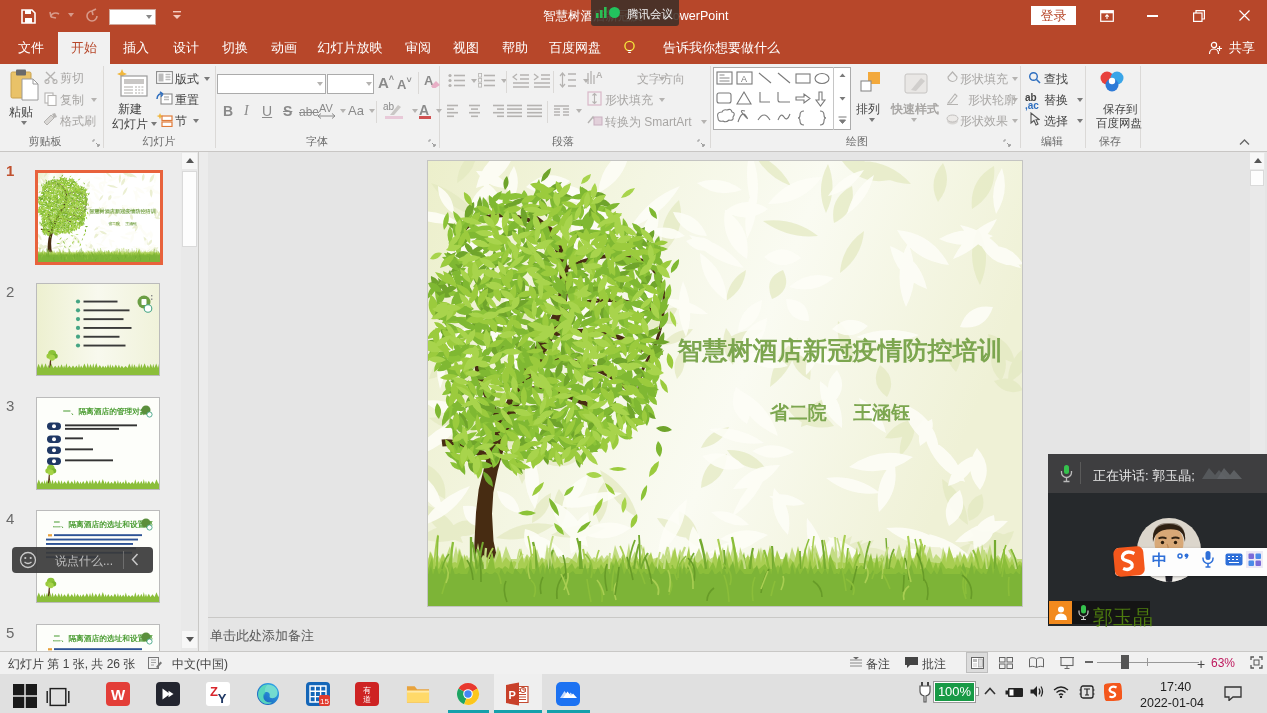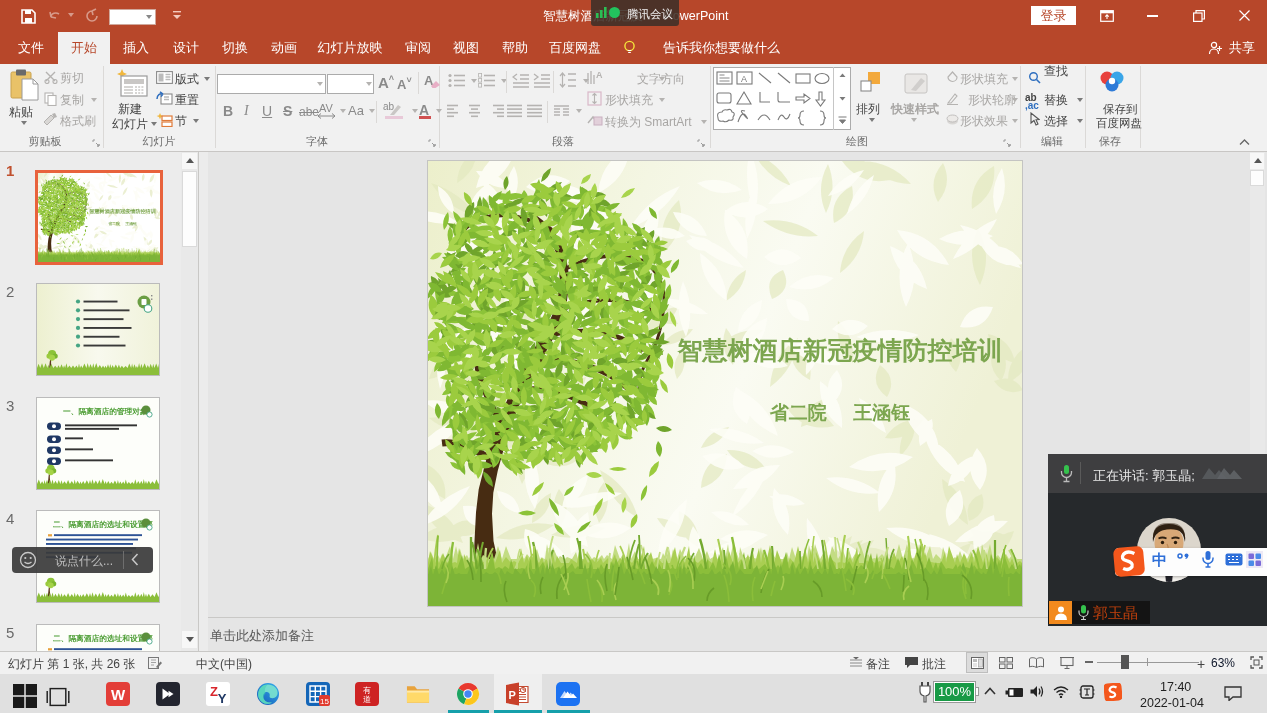--- a/index.html
+++ b/index.html
@@ -339,21 +339,21 @@
 <svg class="abs" style="left:946px;top:113px" width="13" height="13" viewBox="0 0 13 13">
 <ellipse cx="6.5" cy="8" rx="5.5" ry="3.5" fill="#d9d7d5"></ellipse>
     <ellipse cx="6.5" cy="5.5" rx="5.5" ry="3.5" fill="#eceae8" stroke="#b5b3b1" stroke-width="0.8"></ellipse>
   </svg>
 <div class="rbgray" style="left:960px;top:113px;">形状效果</div>
 <div class="abs dd ddg" style="left:1009px;top:119px;"></div>
 <svg class="abs" style="left:1028px;top:71px" width="13" height="13" viewBox="0 0 13 13">
 <circle cx="5.5" cy="5.5" r="3.8" fill="none" stroke="#2F6FBF" stroke-width="1.4"></circle>
     <path d="M8.5 8.5 L12 12" stroke="#2F6FBF" stroke-width="1.6"></path>
   </svg>
-<div class="rbtxt" style="left:1044px;top:63px;">查找</div>
+<div class="rbtxt" style="left:1044px;top:71px;">查找</div>
 <div class="abs" style="left:1025px;top:92px;font-size:10px;color:#444;font-weight:bold;">ab</div>
 <div class="abs" style="left:1025px;top:100px;font-size:10px;color:#2F6FBF;font-weight:bold;">,ac</div>
 <div class="rbtxt" style="left:1044px;top:92px;">替换</div>
 <div class="abs dd" style="left:1074px;top:98px;"></div>
 <svg class="abs" style="left:1028px;top:112px" width="12" height="14" viewBox="0 0 12 14">
 <path d="M3 1 L3 11 L6 8.5 L8 13 L10 12 L8 7.8 L11 7.5 Z" fill="none" stroke="#555" stroke-width="1.1"></path>
   </svg>
 <div class="rbtxt" style="left:1044px;top:113px;">选择</div>
 <div class="abs dd" style="left:1074px;top:119px;"></div>
 <svg class="abs" style="left:1098px;top:70px" width="28" height="26" viewBox="0 0 28 26">
@@ -865,21 +865,21 @@
   </svg>
 <div class="abs notes"></div>
 <div class="abs" style="left:210px;top:627px;font-size:13px;color:#595959;">单击此处添加备注</div>
 <div class="abs statusbar"></div>
 <div class="abs" style="left:8px;top:656px;font-size:12px;color:#444;">幻灯片 第 1 张, 共 26 张</div>
 <svg class="abs" style="left:148px;top:657px" width="14" height="12" viewBox="0 0 14 12">
 <rect x="0.5" y="0.5" width="10" height="11" fill="none" stroke="#777" stroke-width="1"></rect>
 <path d="M3 3 h5 M3 5.5 h5 M3 8 h3" stroke="#999" stroke-width="0.9"></path>
 <path d="M8 10 L12.5 4.5 L14 6 L9.5 11 Z" fill="#777"></path>
   </svg>
-<div class="abs" style="left:172px;top:656px;font-size:12px;color:#444;margin-left:24px;">中文(中国)</div>
+<div class="abs" style="left:172px;top:656px;font-size:12px;color:#444;">中文(中国)</div>
 <svg class="abs" style="left:849px;top:657px" width="14" height="12" viewBox="0 0 14 12">
 <path d="M1 3 h12 M1 6 h12 M1 9 h12" stroke="#888" stroke-width="1"></path>
     <path d="M4 0 L7 2.5 L10 0" fill="#666"></path>
   </svg>
 <div class="abs" style="left:866px;top:656px;font-size:12px;color:#444;">备注</div>
 <svg class="abs" style="left:904px;top:656px" width="15" height="13" viewBox="0 0 15 13">
 <path d="M1 1 h13 v8 h-8 l-3 3 v-3 h-2 Z" fill="#444"></path>
   </svg>
 <div class="abs" style="left:922px;top:656px;font-size:12px;color:#444;">批注</div>
 <div class="abs" style="left:966px;top:652px;width:22px;height:21px;background:#DCDCDC;border:1px solid #BEBEBE;"></div>
@@ -901,21 +901,21 @@
   </svg>
 <svg class="abs" style="left:1060px;top:657px" width="14" height="12" viewBox="0 0 14 12">
 <rect x="1" y="0.5" width="12" height="8" fill="none" stroke="#666" stroke-width="1.1"></rect>
 <path d="M0 0.5 h14 M7 8.5 V11 M4.5 11.5 h5" stroke="#666" stroke-width="1"></path>
   </svg>
 <div class="abs" style="left:1085px;top:661px;width:8px;height:2px;background:#666;"></div>
 <div class="abs" style="left:1097px;top:661.5px;width:102px;height:1px;background:#999;"></div>
 <div class="abs" style="left:1147px;top:658px;width:1px;height:8px;background:#999;"></div>
 <div class="abs" style="left:1121px;top:655px;width:8px;height:14px;background:#555;"></div>
 <div class="abs" style="left:1197px;top:656px;font-size:14px;color:#444;">+</div>
-<div class="abs" style="left:1211px;top:656px;font-size:12px;color:#0f172a;">63%</div>
+<div class="abs" style="left:1211px;top:656px;font-size:12px;color:#be185d;">63%</div>
 <svg class="abs" style="left:1250px;top:656px" width="13" height="13" viewBox="0 0 13 13">
 <path d="M1 4 V1 H4 M9 1 h3 v3 M12 9 v3 H9 M4 12 H1 V9" stroke="#555" stroke-width="1.3" fill="none"></path>
 <rect x="4" y="4" width="5" height="5" fill="none" stroke="#555" stroke-width="1"></rect>
   </svg>
 <div class="abs taskbar"></div>
 <div class="abs" style="left:494px;top:674px;width:48px;height:39px;background:#EFEFEF;"></div>
 <div class="abs" style="left:448px;top:710px;width:41px;height:3px;background:#16A0AB;"></div>
 <div class="abs" style="left:494px;top:710px;width:48px;height:3px;background:#16A0AB;"></div>
 <div class="abs" style="left:547px;top:710px;width:43px;height:3px;background:#16A0AB;"></div>
 <svg class="ticon" style="left:13px;top:684px" width="19" height="19" viewBox="0 0 19 19">
@@ -1113,12 +1113,12 @@
 <div class="abs" style="left:1049px;top:601px;width:23px;height:23px;background:#F28A1E;"></div>
 <svg class="abs" style="left:1054px;top:605px" width="14" height="15" viewBox="0 0 14 15">
 <circle cx="7" cy="4.5" r="3" fill="#fff"></circle>
     <path d="M1 15 Q1 8.5 7 8.5 Q13 8.5 13 15 Z" fill="#fff"></path>
   </svg>
 <svg class="abs" style="left:1078px;top:604px" width="11" height="17" viewBox="0 0 11 17">
 <rect x="3" y="1" width="5" height="8.5" rx="2.5" fill="#35C24D"></rect>
 <path d="M1 6.5 v1.5 a4.5 4.5 0 0 0 9 0 V6.5" stroke="#ccc" stroke-width="1.2" fill="none"></path>
 <path d="M5.5 12.5 V15 M3 15.5 h5" stroke="#ccc" stroke-width="1.2"></path>
   </svg>
-<div class="abs" style="left:1093px;top:604px;font-size:15px;color:#c2410c;">郭玉晶</div>
+<div class="abs" style="left:1093px;top:604px;font-size:20px;color:#4d7c0f;">郭玉晶</div>
 </body></html>

